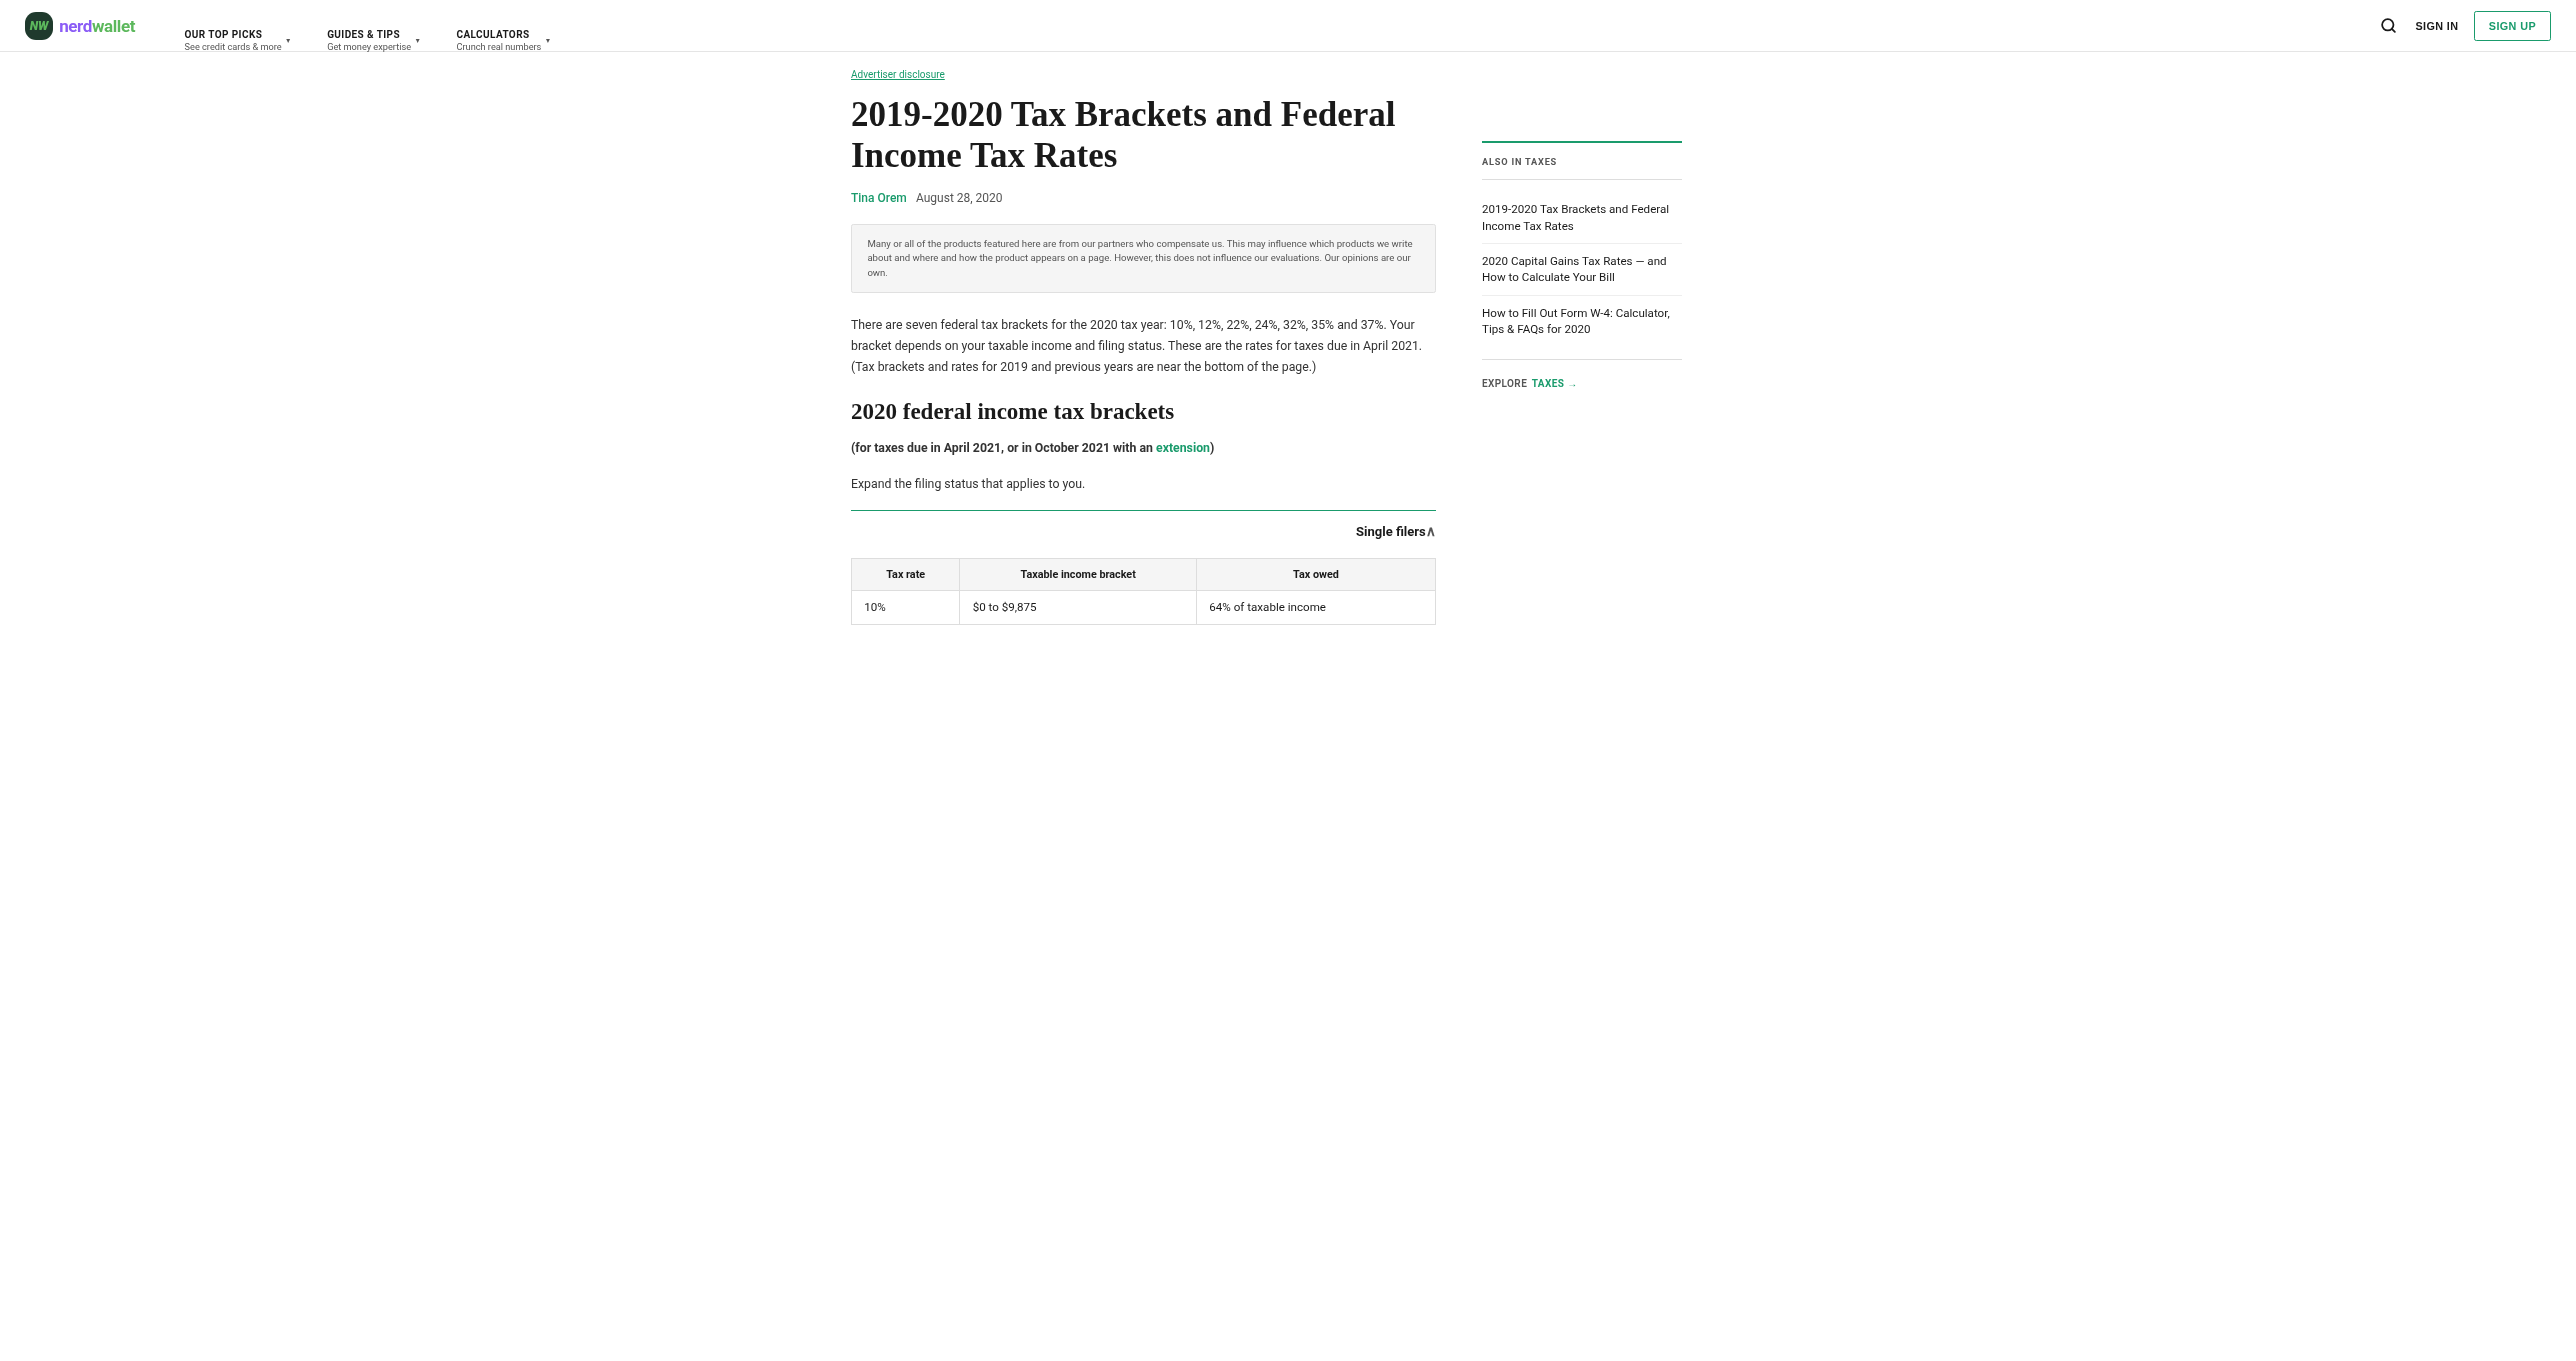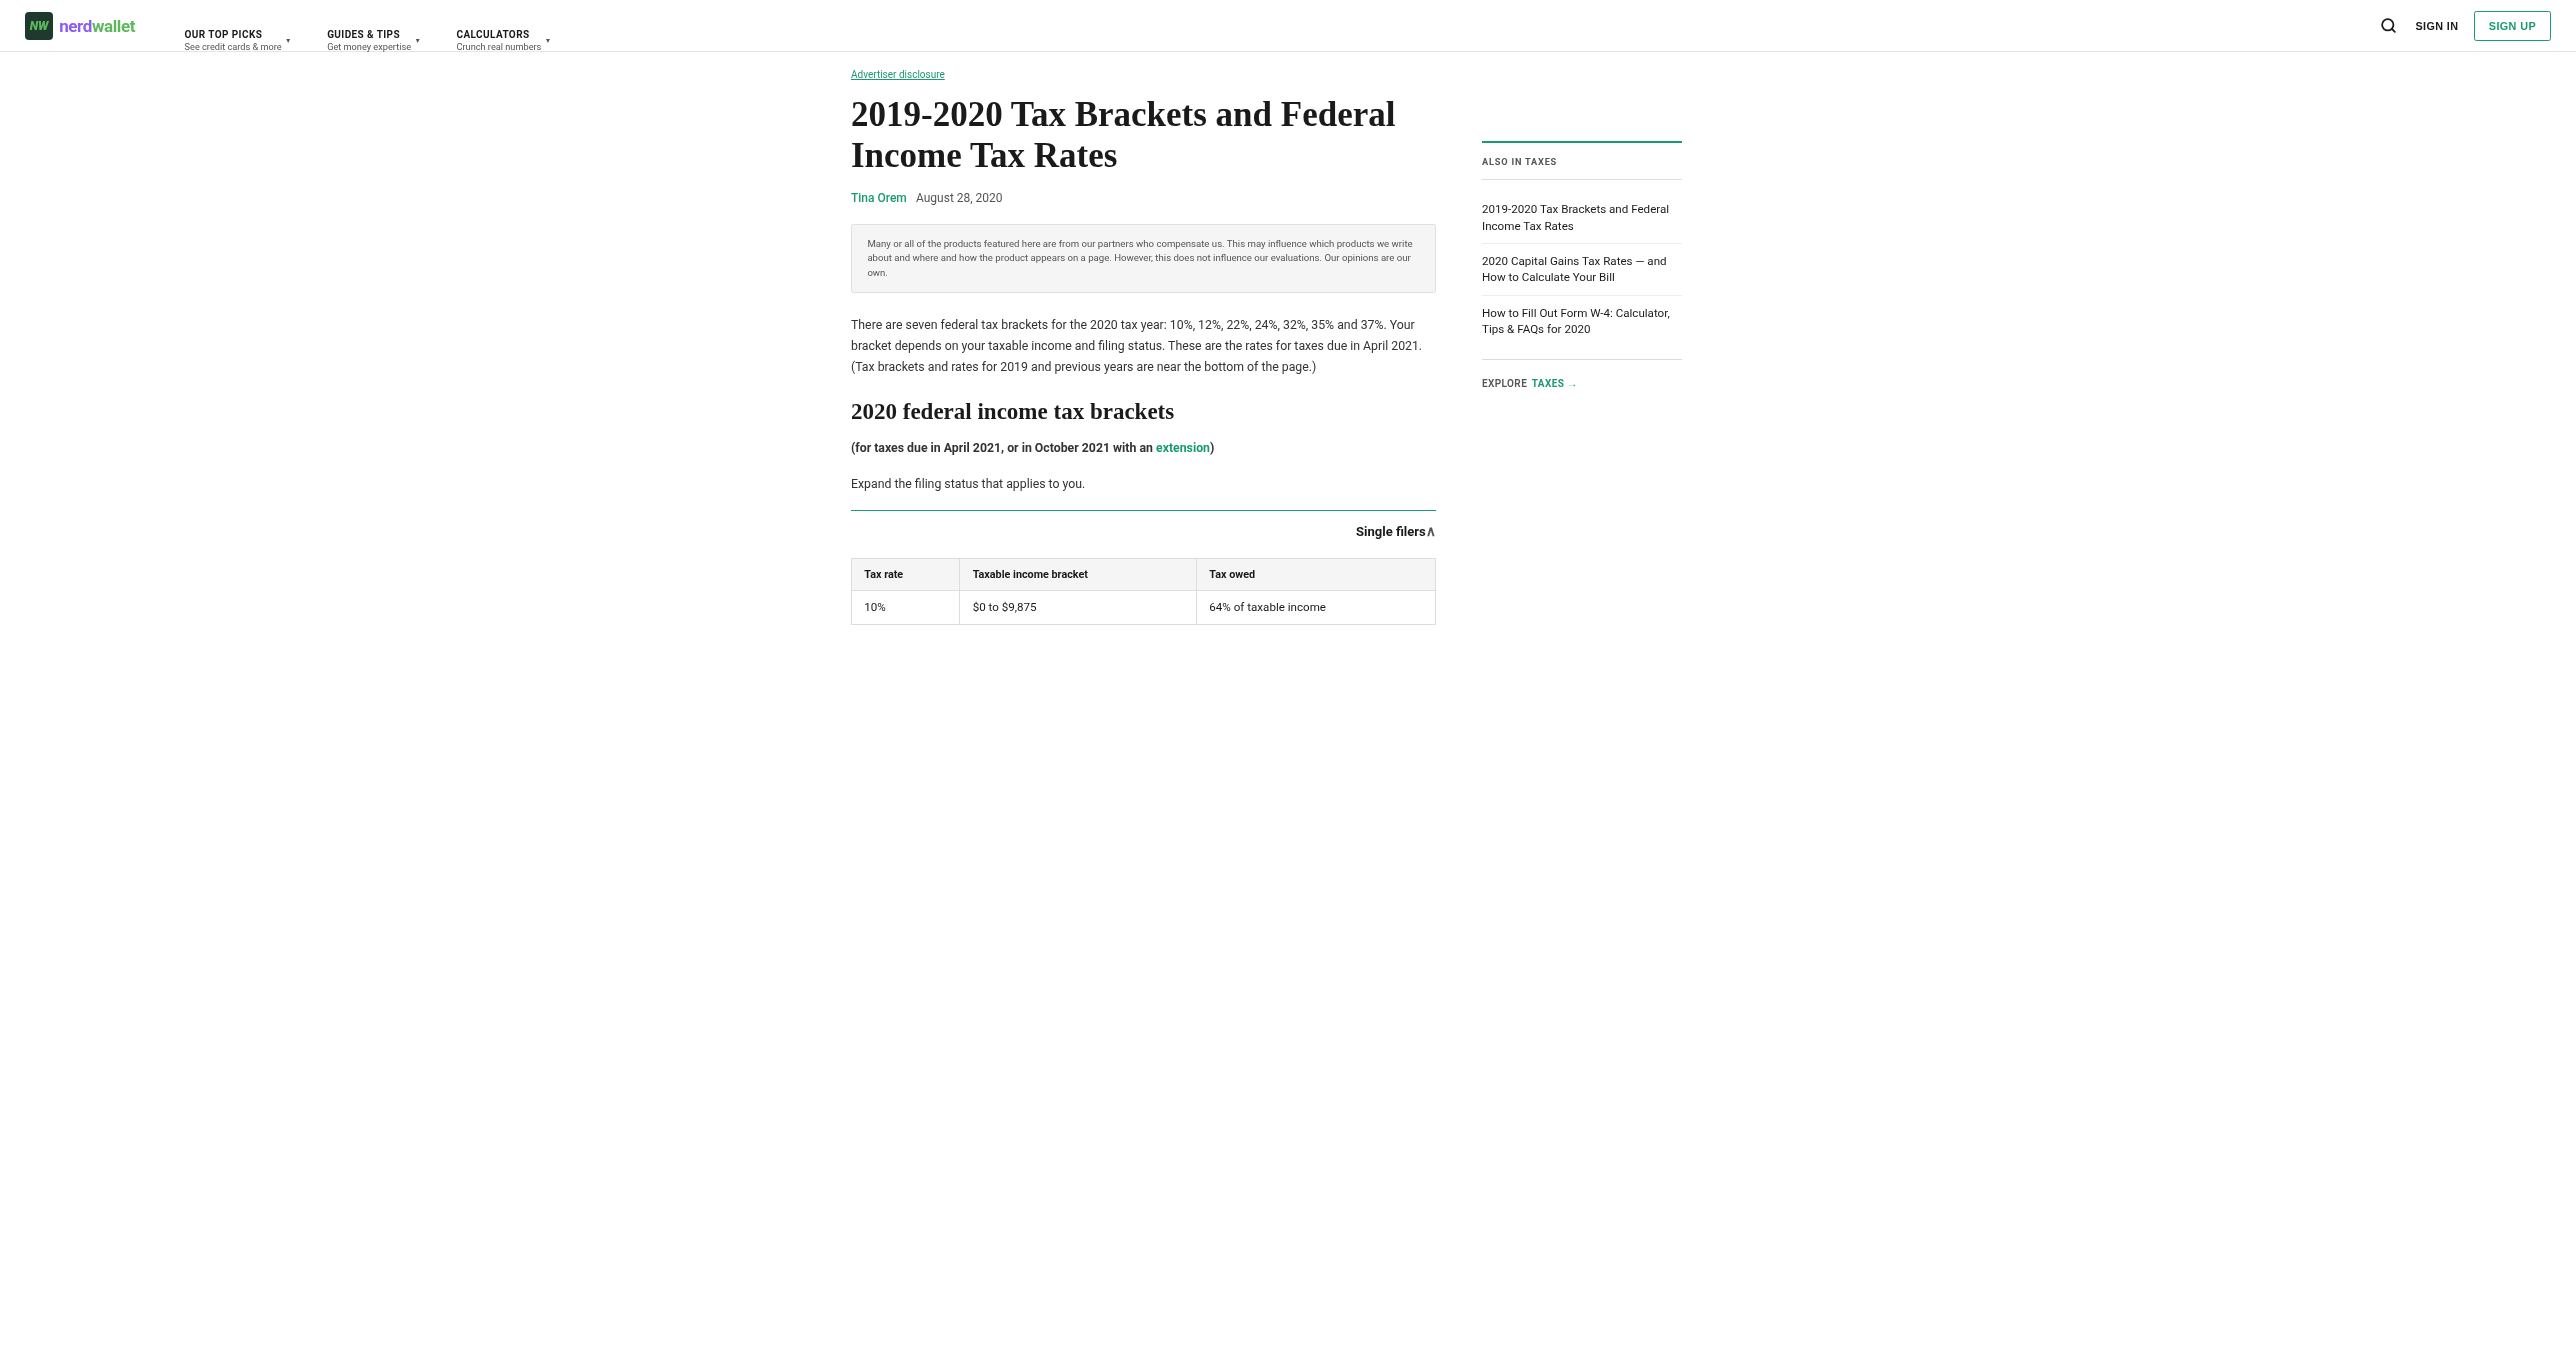--- a/index.html
+++ b/index.html
@@ -20,21 +20,21 @@
     .navbar-logo {
       display: flex;
       align-items: center;
       margin-right: 31px;
       text-decoration: none;
     }
     .logo-icon {
       width: 28px;
       height: 28px;
       background: #1f3a2d;
-      border-radius: 4px;
+      border-radius: 11px;
       display: flex;
       align-items: center;
       justify-content: center;
       margin-right: 6.2px;
     }
     .logo-icon-nw {
       color: #5cb85c;
       font-weight: 900;
       font-size: 12.3px;
       font-style: italic;
@@ -242,21 +242,21 @@
     
     .tax-table {
       width: 100%;
       border-collapse: collapse;
       margin-top: 6.2px;
       font-size: 11.6px;
     }
     .tax-table th {
       background: #f5f5f5;
       padding: 9.2px 12.3px;
-      text-align: left;
+      text-align: center;
       font-weight: 700;
       font-size: 10.8px;
       border: 0.8px solid #ddd;
     }
     .tax-table td {
       padding: 9.2px 12.3px;
       border: 0.8px solid #ddd;
       vertical-align: top;
     }
     .tax-table tr:nth-child(even) td { background: #fafafa; }

